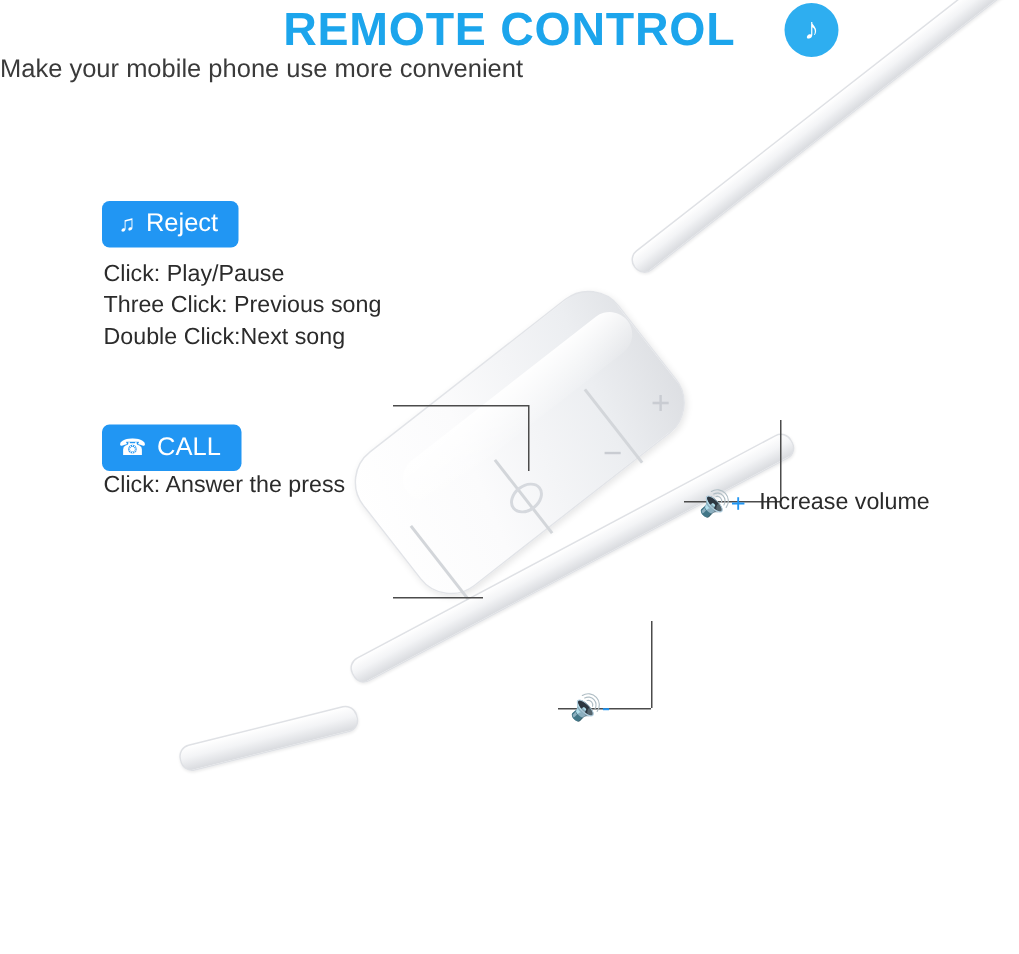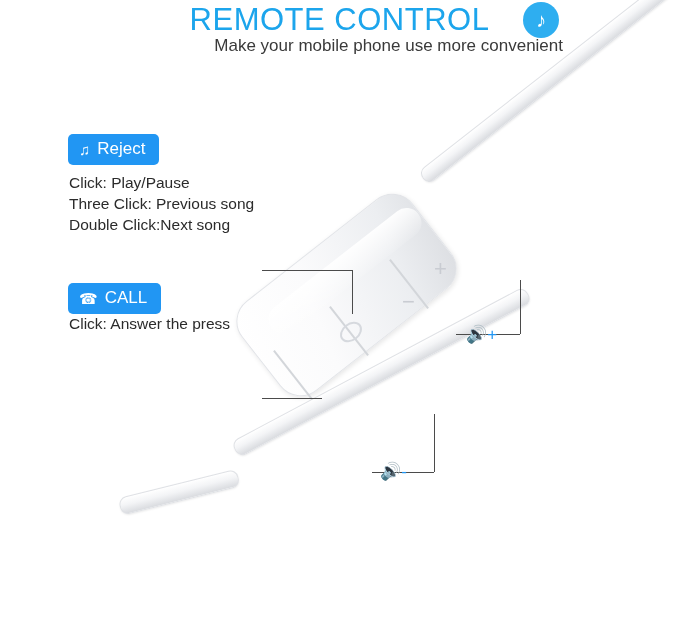--- a/index.html
+++ b/index.html
@@ -19,21 +19,21 @@
   }
 
   
   .title {
     position: absolute;
     left: 0;
     top: 2px;
     width: 679px;
     text-align: center;
     font-size: 31px;
-    font-weight: normal;
+    font-weight: bold;
     letter-spacing: 0.5px;
     color: #1ca5ec;
   }
   .title-note {
     position: absolute;
     left: 523px;
     top: 2px;
     width: 36px;
     height: 36px;
     border-radius: 50%;
@@ -41,21 +41,21 @@
     color: #ffffff;
     font-size: 20px;
     line-height: 36px;
     text-align: center;
   }
   .subtitle {
     position: absolute;
     left: 0;
     top: 36px;
     width: 563px;
-    text-align: right;
+    text-align: left;
     font-size: 17px;
     color: #3a3a3a;
   }
 
   
   .cable {
     position: absolute;
     background: linear-gradient(to bottom, #ffffff 0%, #f3f4f6 45%, #d9dbdf 100%);
     border: 1px solid #dfe1e5;
     border-radius: 8px;
@@ -241,18 +241,19 @@
   <div class="pill" id="pill-call">
     <span class="glyph">☎</span>
     <span>CALL</span>
   </div>
   <div class="desc" id="desc-call">
     <div>Click: Answer the press</div>
   </div>
 
   <div class="vol-callout" id="vol-up">
     <span class="spk">🔊+</span>
+    <span>Increase volume</span>
   </div>
   <div class="vol-callout" id="vol-down">
     <span class="spk">🔊-</span>
   </div>
 
 </div>
 
 </body></html>

